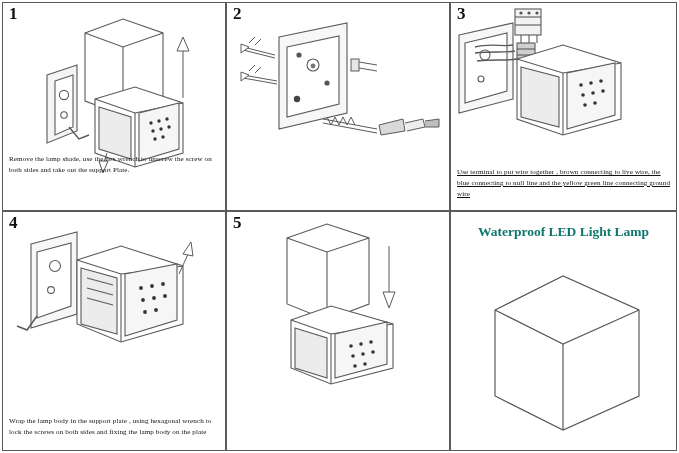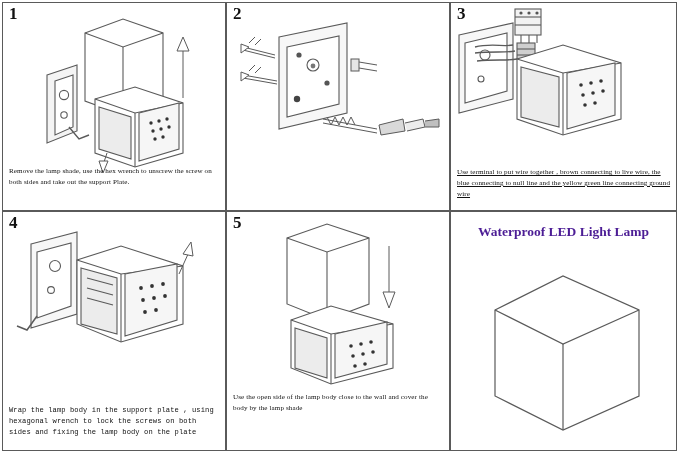--- a/index.html
+++ b/index.html
@@ -43,34 +43,34 @@
   }
   .caption {
     position: absolute;
     left: 6px; right: 5px;
     font-family: "Liberation Serif", serif;
     font-size: 7.1px;
     line-height: 1.55;
     color: #111;
     letter-spacing: .1px;
   }
-  .p1 .caption { bottom: 22px; }
+  .p1 .caption { bottom: 34px; }
   .p2 .caption { bottom: 10px; }
   .p3 .caption { bottom: 10px; text-decoration: underline; }
-  .p4 .caption { bottom: 12px; font-family: Liberation Mono, monospace; }
+  .p4 .caption { bottom: 12px; }
   .p5 .caption { bottom: 36px; }
 
   .title {
     position: absolute;
     left: 0; right: 0; top: 12px;
     text-align: center;
     font-family: "Liberation Serif", serif;
     font-weight: bold;
     font-size: 13.5px;
-    color: #4c1d95;
+    color: #0f766e;
   }
   svg { display: block; }
   .art { position: absolute; left: 0; top: 0; }
 </style>
 </head>
 <body>
 
 <div class="sheet">
 
   <div class="panel p1">
@@ -286,21 +286,20 @@
           <circle cx="144" cy="130" r="1.8"></circle>
             <circle cx="126" cy="144" r="1.8"></circle>
           <circle cx="136" cy="142" r="1.8"></circle>
             <circle cx="146" cy="140" r="1.8"></circle>
           <circle cx="128" cy="154" r="1.8"></circle>
             <circle cx="138" cy="152" r="1.8"></circle>
         </g>
         <polygon points="68,116 100,126 100,166 68,156" fill="#ececec"></polygon>
       </g>
     </svg>
-    <div class="caption">Use the open side of the lamp body close to the wall and cover the body by the lamp shade</div>
   </div>
 
   <div class="panel p6">
     <div class="title">Waterproof LED Light Lamp</div>
     <svg class="art" style="top:38px" width="227" height="200" viewBox="0 0 227 200">
       <g fill="none" stroke="#5a5a5a" stroke-width="1.2">
         <polygon points="44,60 112,26 188,60 188,146 112,180 44,146" fill="#ffffff"></polygon>
         <polyline points="44,60 112,94 188,60"></polyline>
         <line x1="112" y1="94" x2="112" y2="180"></line>
       </g>

